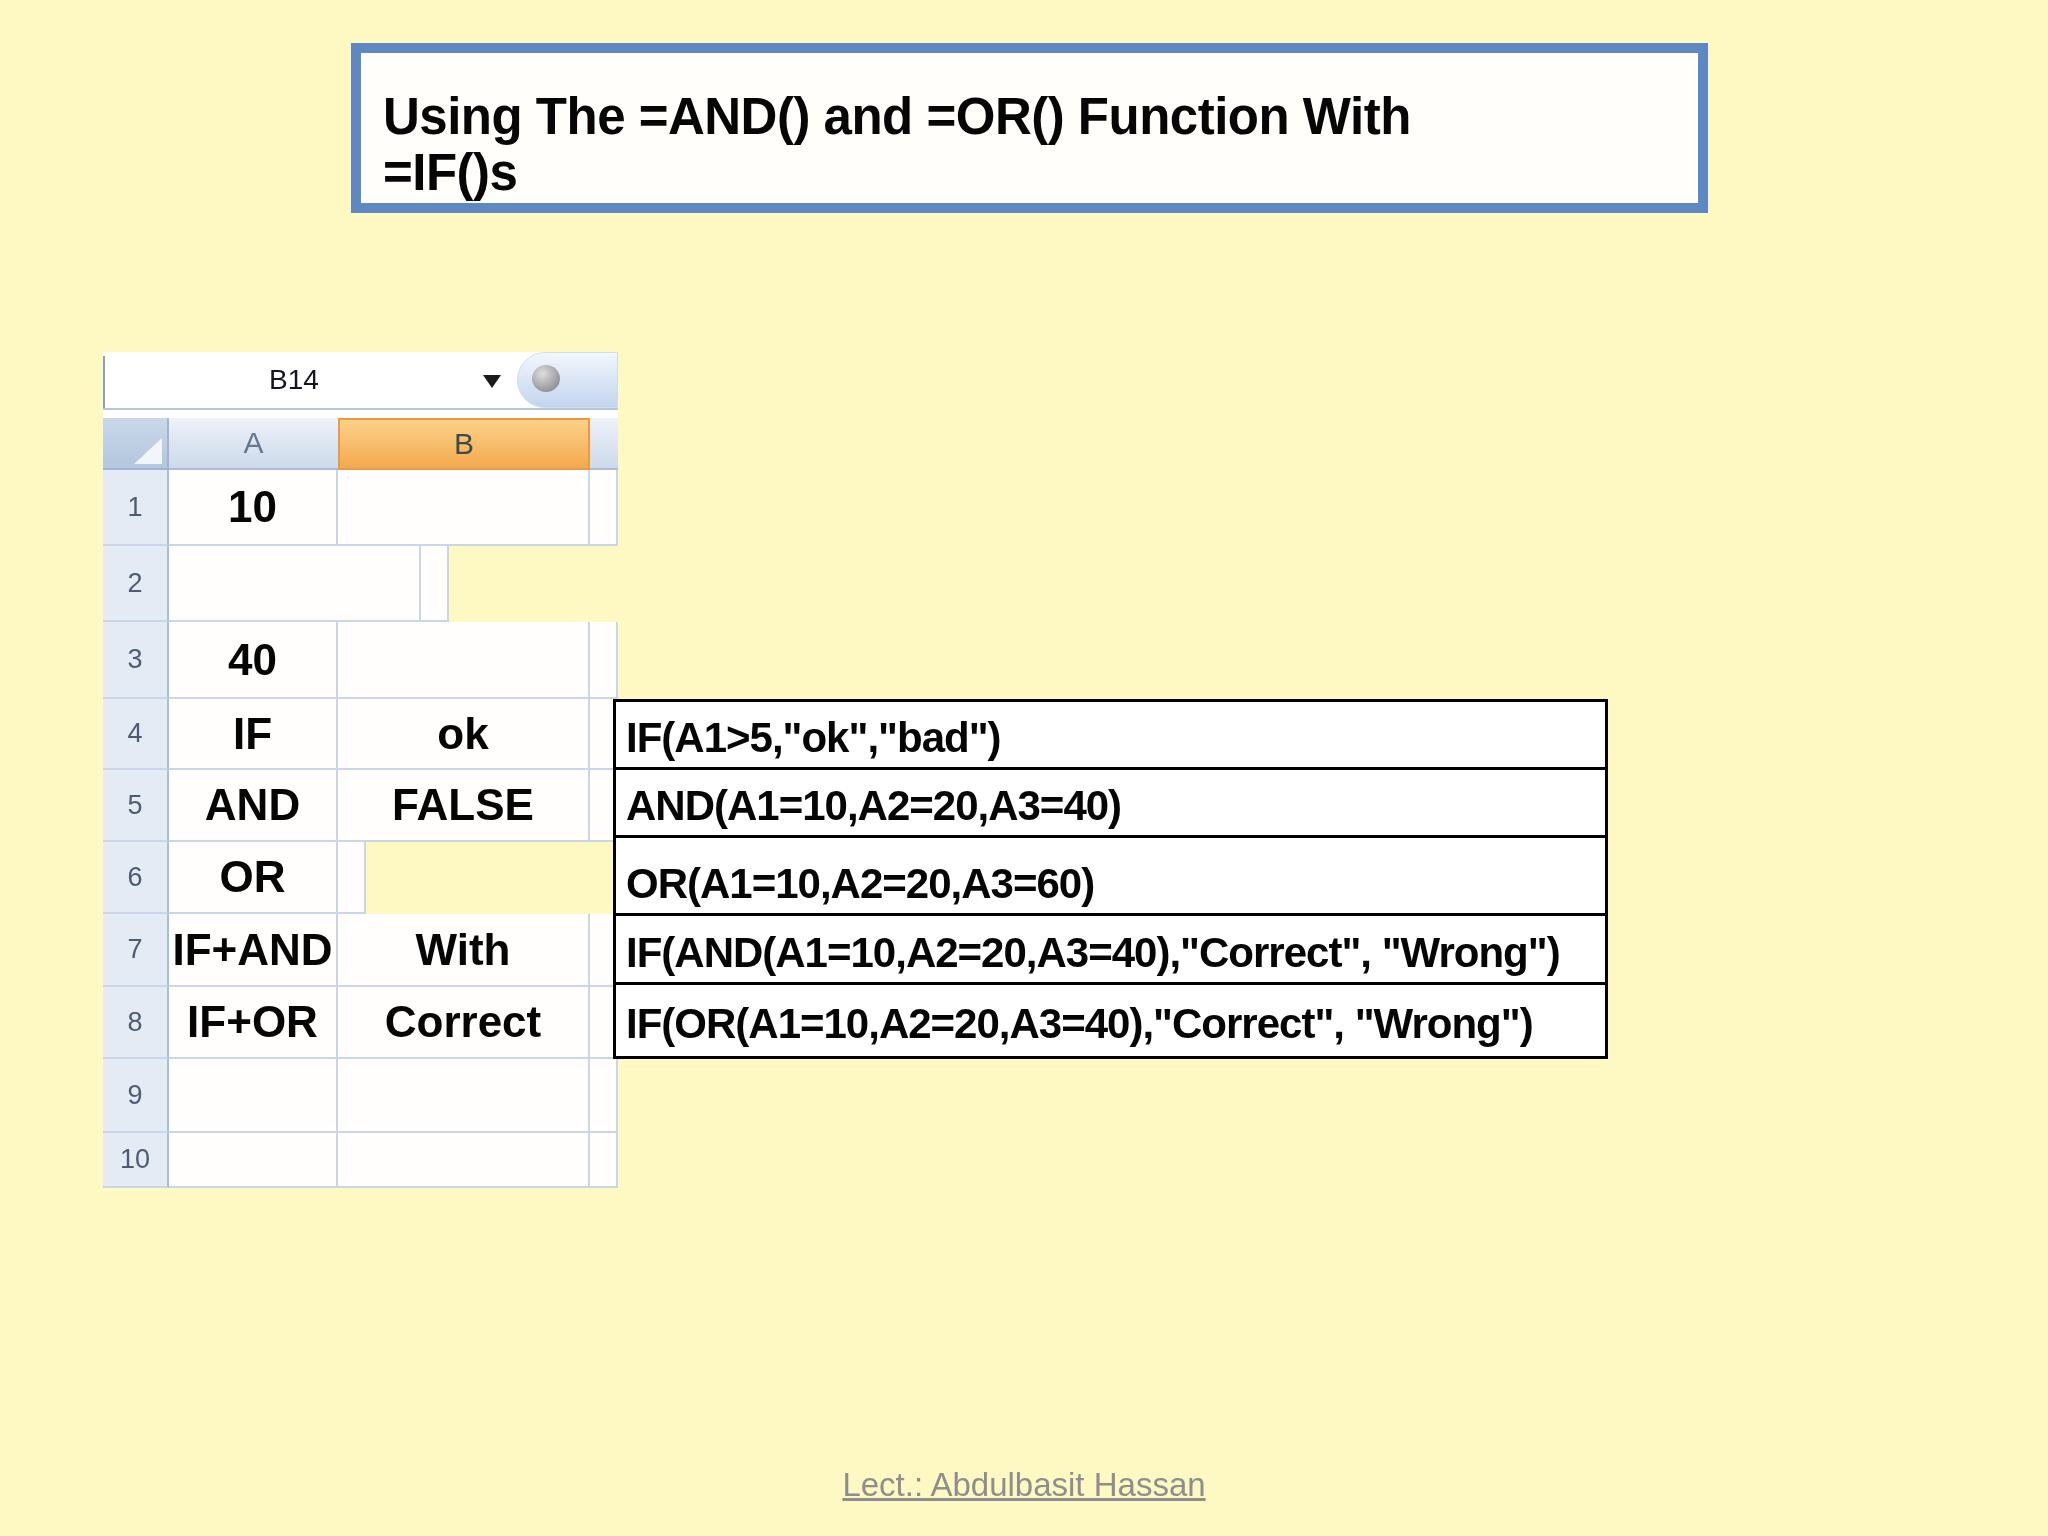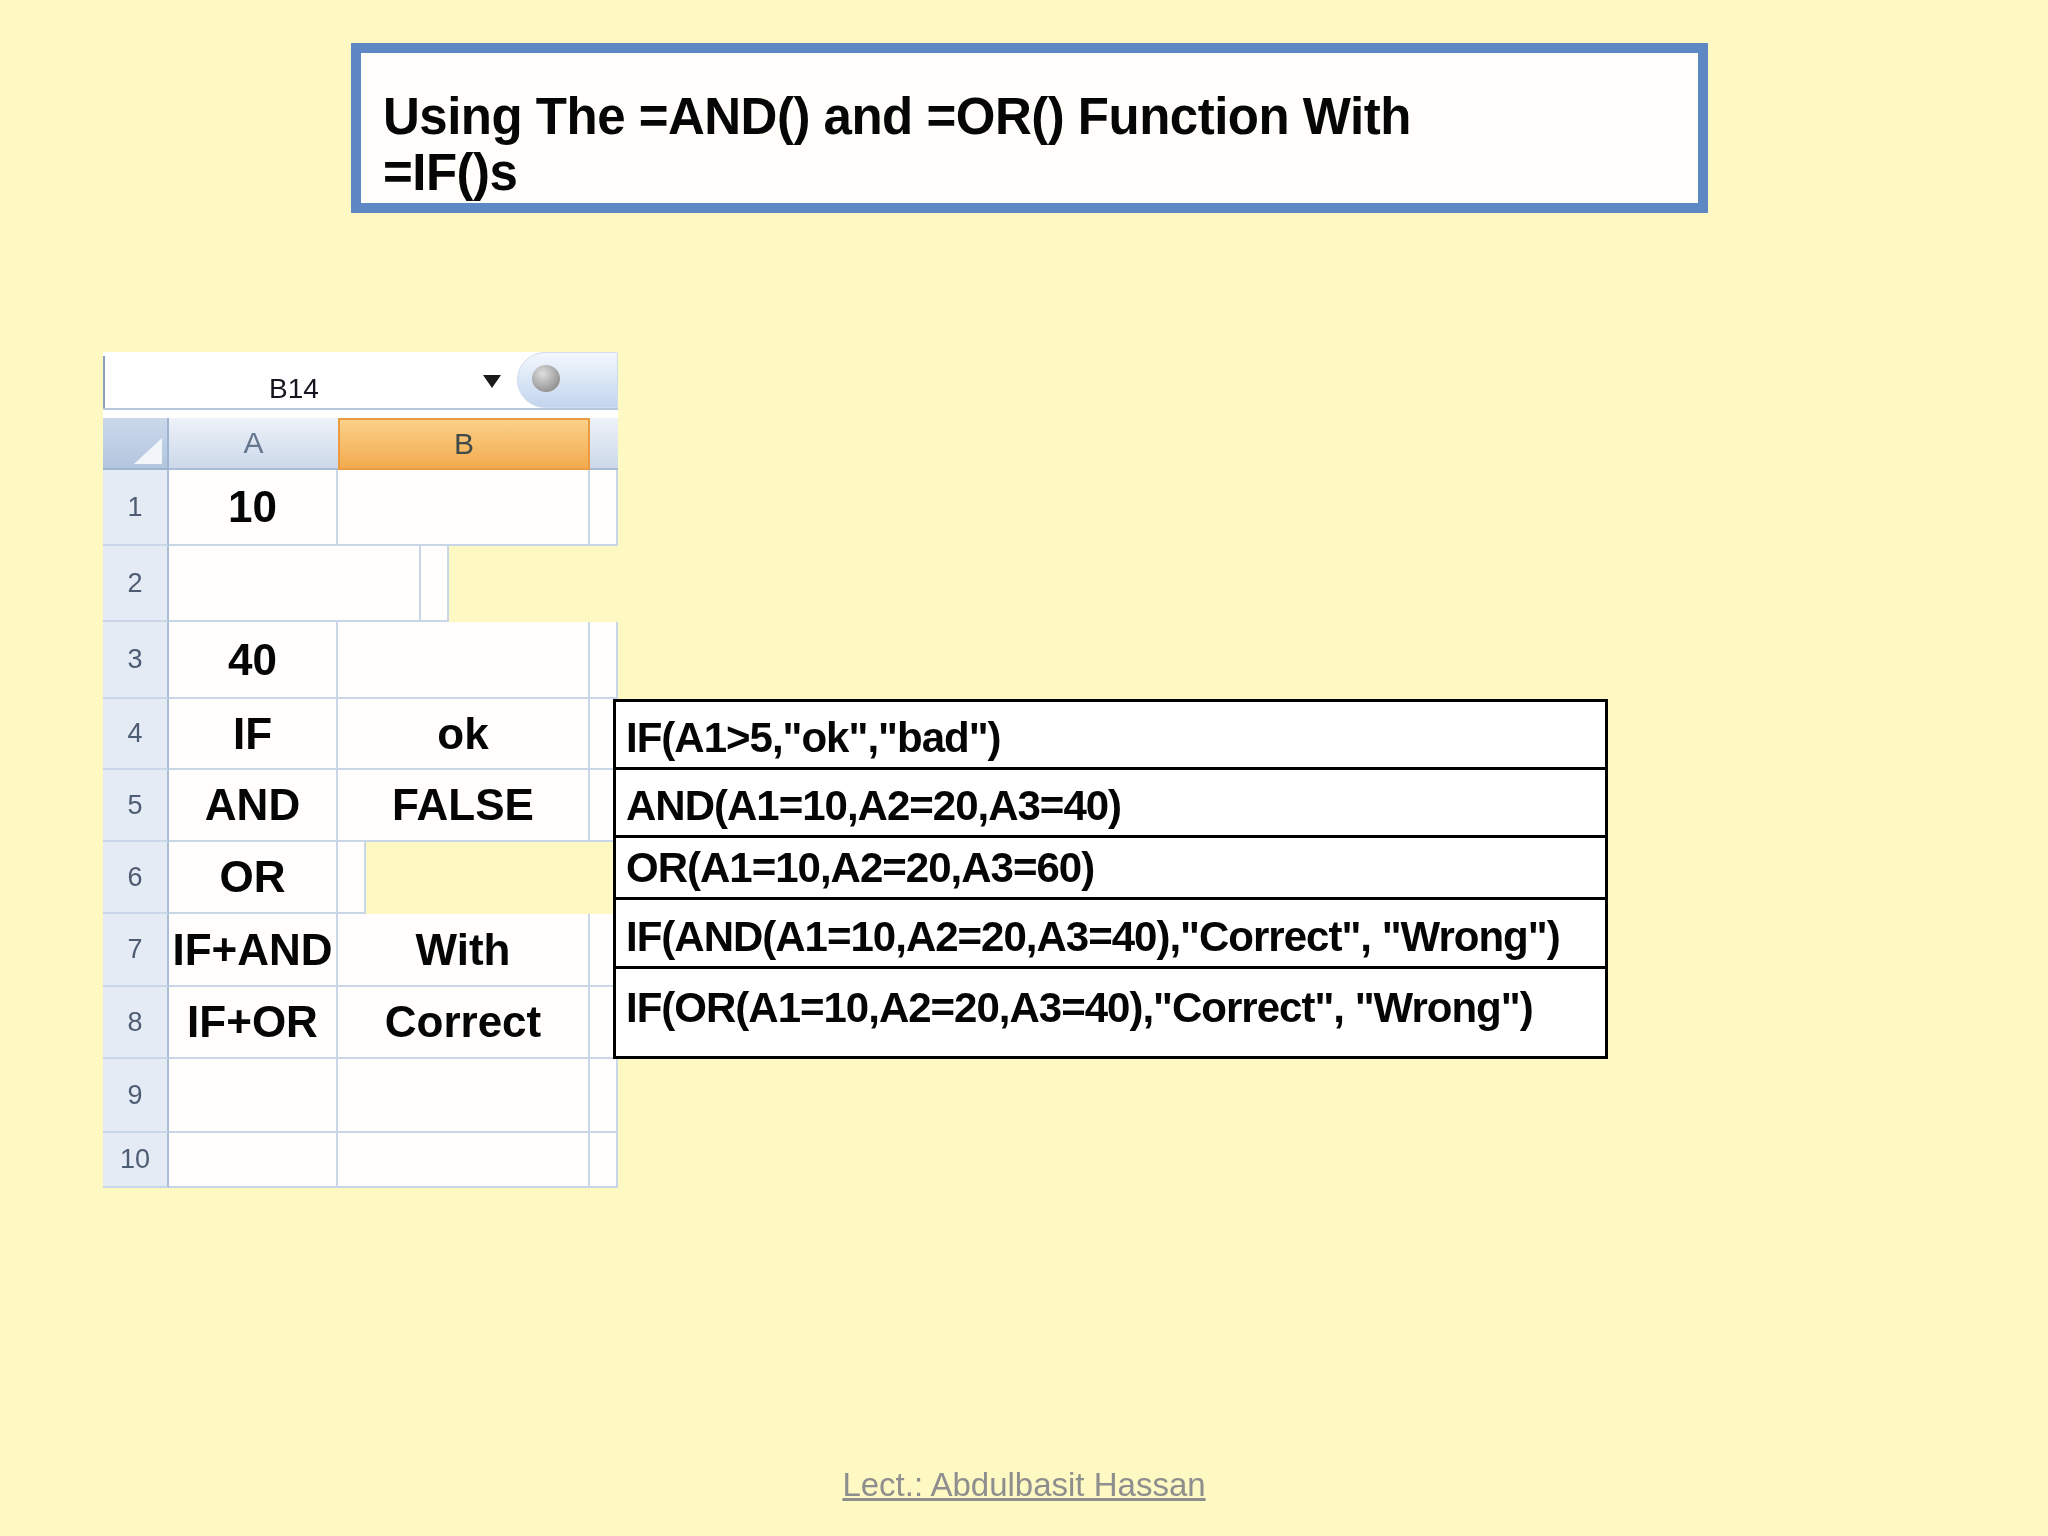--- a/index.html
+++ b/index.html
@@ -9,21 +9,21 @@
   
   .title-box{position:absolute;left:351px;top:43px;width:1357px;height:170px;
              border:10px solid #5e88c4;background:#fffefb;box-sizing:border-box;}
   .title-text{position:absolute;left:22px;top:36px;font-size:51px;font-weight:bold;
               line-height:56px;color:#060606;letter-spacing:-0.5px;white-space:nowrap;}
 
   
   .xls{position:absolute;left:103px;top:352px;width:515px;height:836px;overflow:hidden;}
   .namerow{position:absolute;left:0;top:0;width:515px;height:56px;background:#fff;}
   .nb-left-line{position:absolute;left:0;top:4px;width:2px;height:52px;background:#8aa0b8;}
-  .namebox{position:absolute;left:2px;top:9px;width:378px;height:56px;display:flex;
+  .namebox{position:absolute;left:2px;top:0;width:378px;height:56px;display:flex;
            align-items:center;justify-content:center;font-size:28px;color:#15151f;}
   .nb-arrow{position:absolute;left:380px;top:23px;width:0;height:0;
             border-left:9px solid transparent;border-right:9px solid transparent;
             border-top:13px solid #1b1b1b;}
   .fx-panel{position:absolute;left:414px;top:0;width:101px;height:56px;
             background:linear-gradient(#f3f7fd,#c2d5ee);border:1px solid #cfdcee;
             border-radius:28px 0 0 28px;box-sizing:border-box;}
   .fx-bead{position:absolute;left:14px;top:12px;width:28px;height:27px;border-radius:50%;
            background:radial-gradient(circle at 38% 32%,#dedede,#8d8d8d 80%);}
   .sep{position:absolute;left:0;top:56px;width:515px;height:10px;background:#fff;
@@ -153,20 +153,20 @@
           <div class="cA"></div>
           <div class="cB"></div>
           <div class="cC"></div>
         </div>
       </div>
   </div>
 
   <div id="ftable" class="ftable">
       <div class="ftrow" style="height: 68px;">IF(A1&gt;5,"ok","bad")</div>
       <div class="ftrow" style="height: 68px;">AND(A1=10,A2=20,A3=40)</div>
-      <div class="ftrow" style="height: 62px;">OR(A1=10,A2=20,A3=60)</div>
+      <div class="ftrow" style="height: 78px;">OR(A1=10,A2=20,A3=60)</div>
       <div class="ftrow" style="height: 69px;">IF(AND(A1=10,A2=20,A3=40),"Correct", "Wrong")</div>
       <div class="ftrow last" style="height: 68px;">IF(OR(A1=10,A2=20,A3=40),"Correct", "Wrong")</div>
     </div>
 
   <div class="footer">Lect.: Abdulbasit Hassan</div>
 
 </div>
 
 </body></html>

